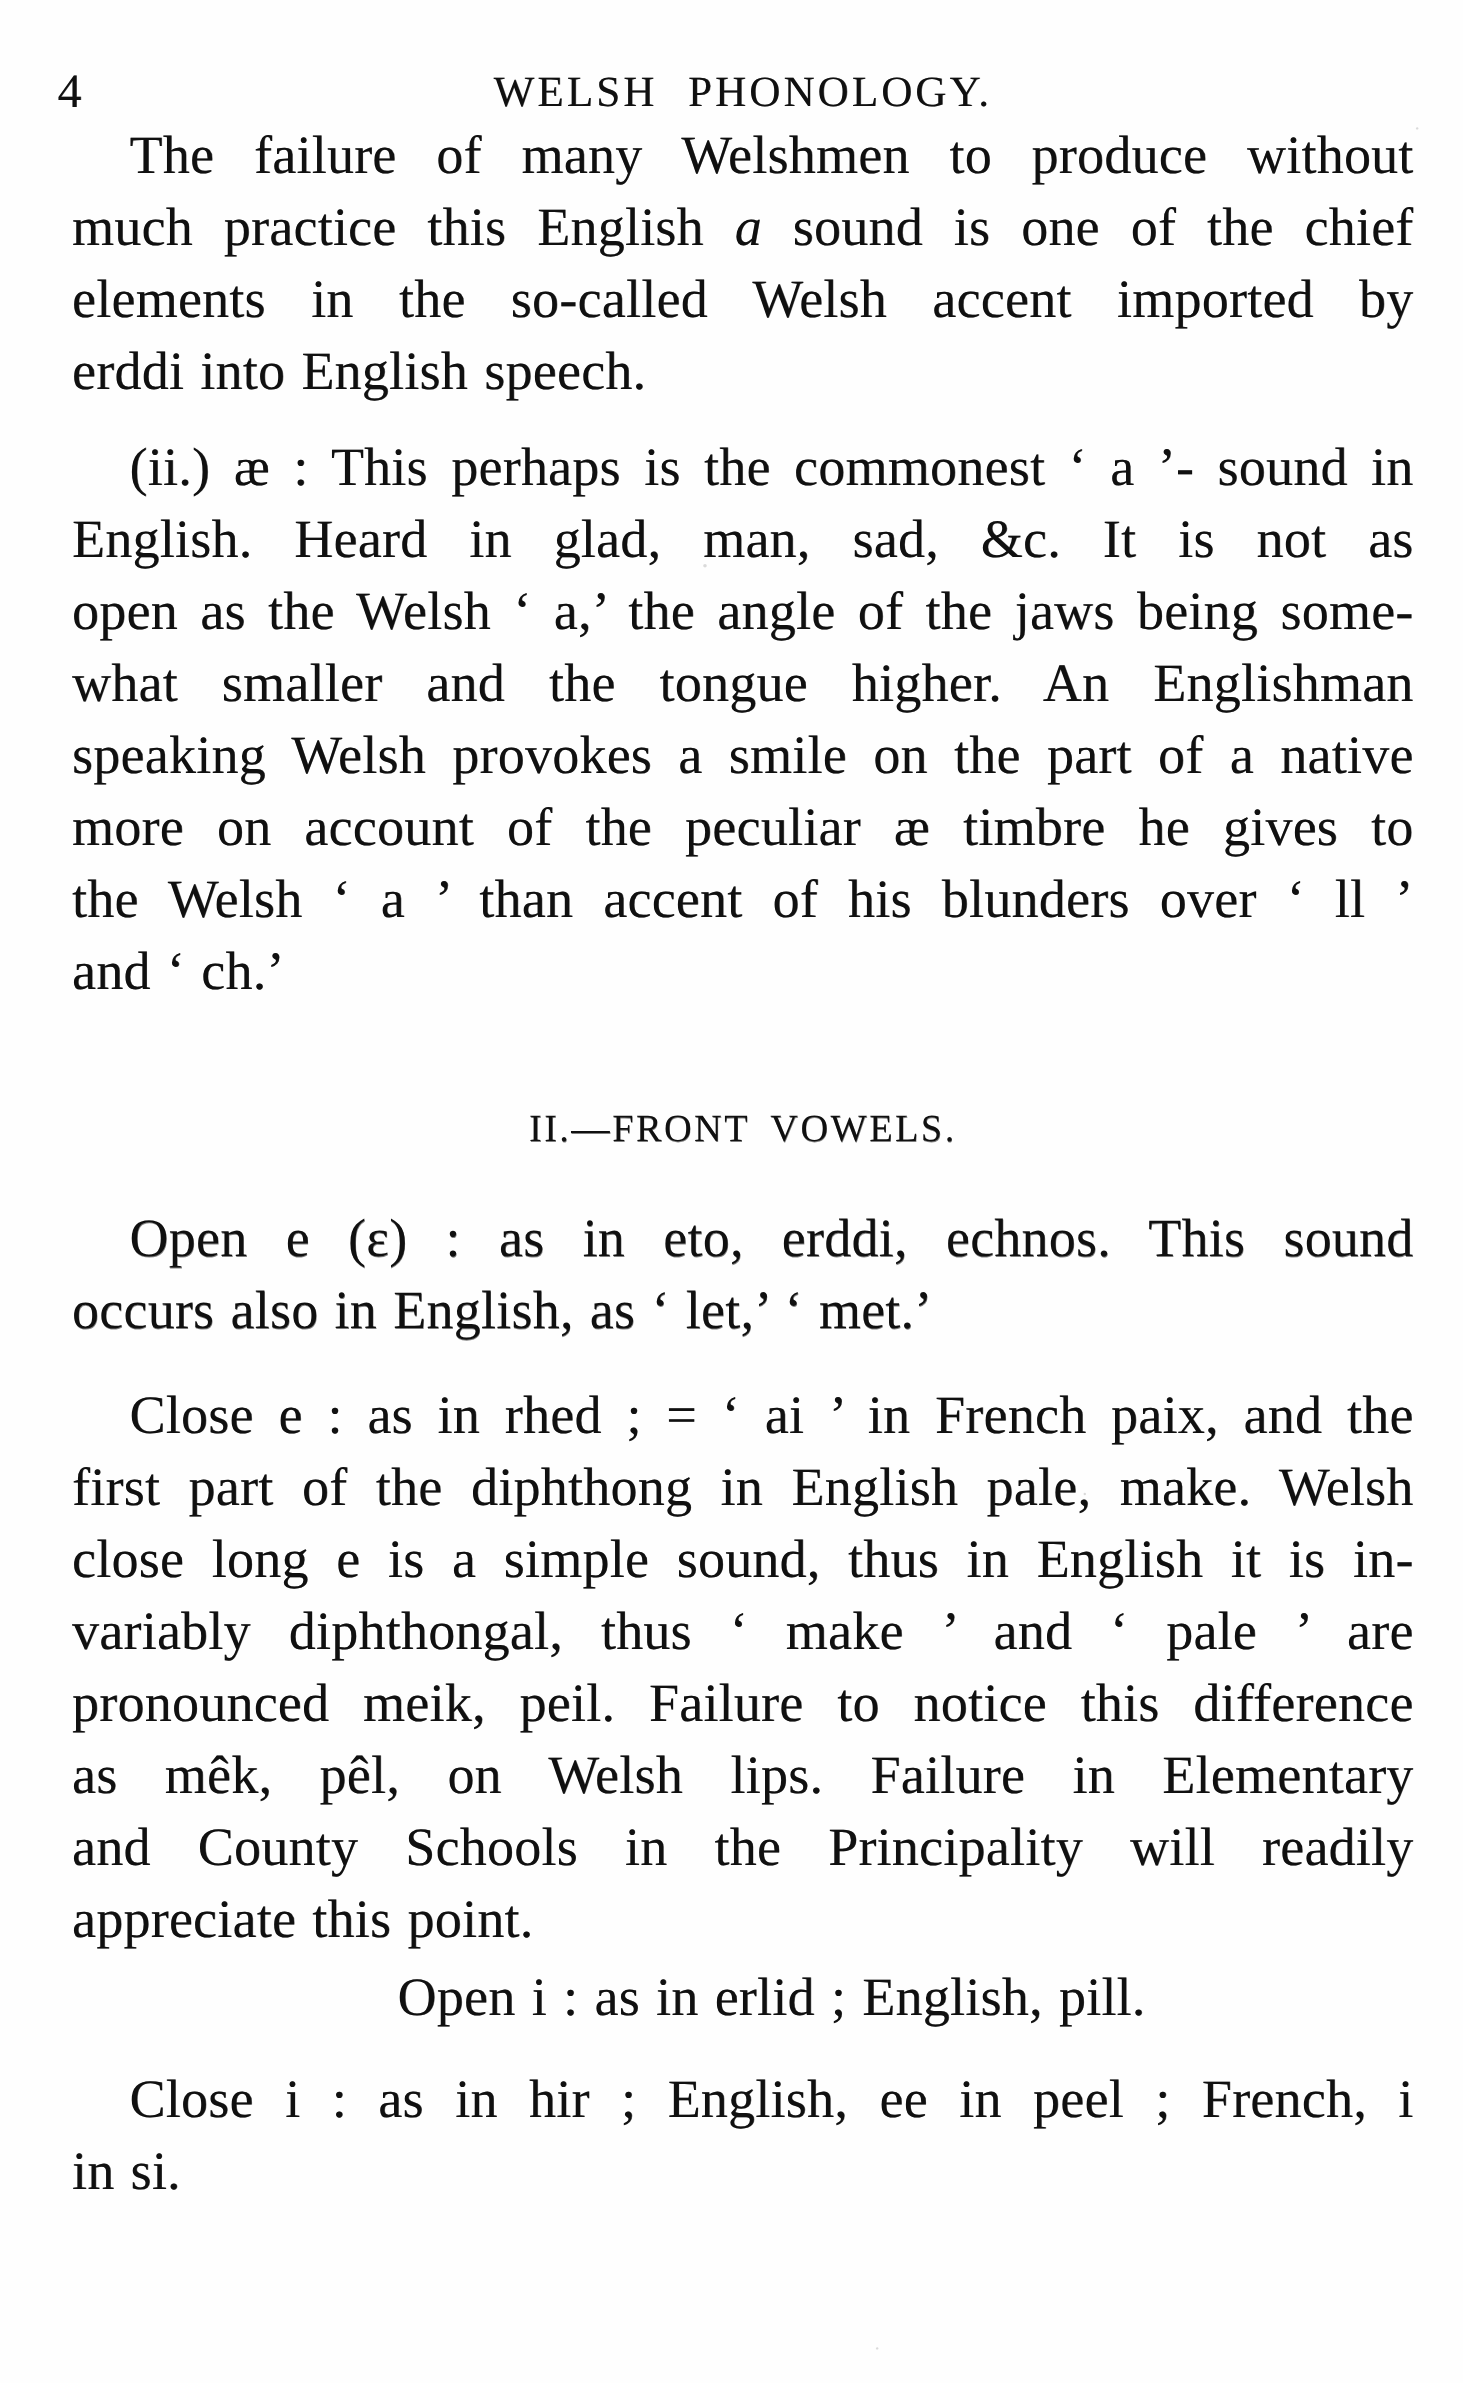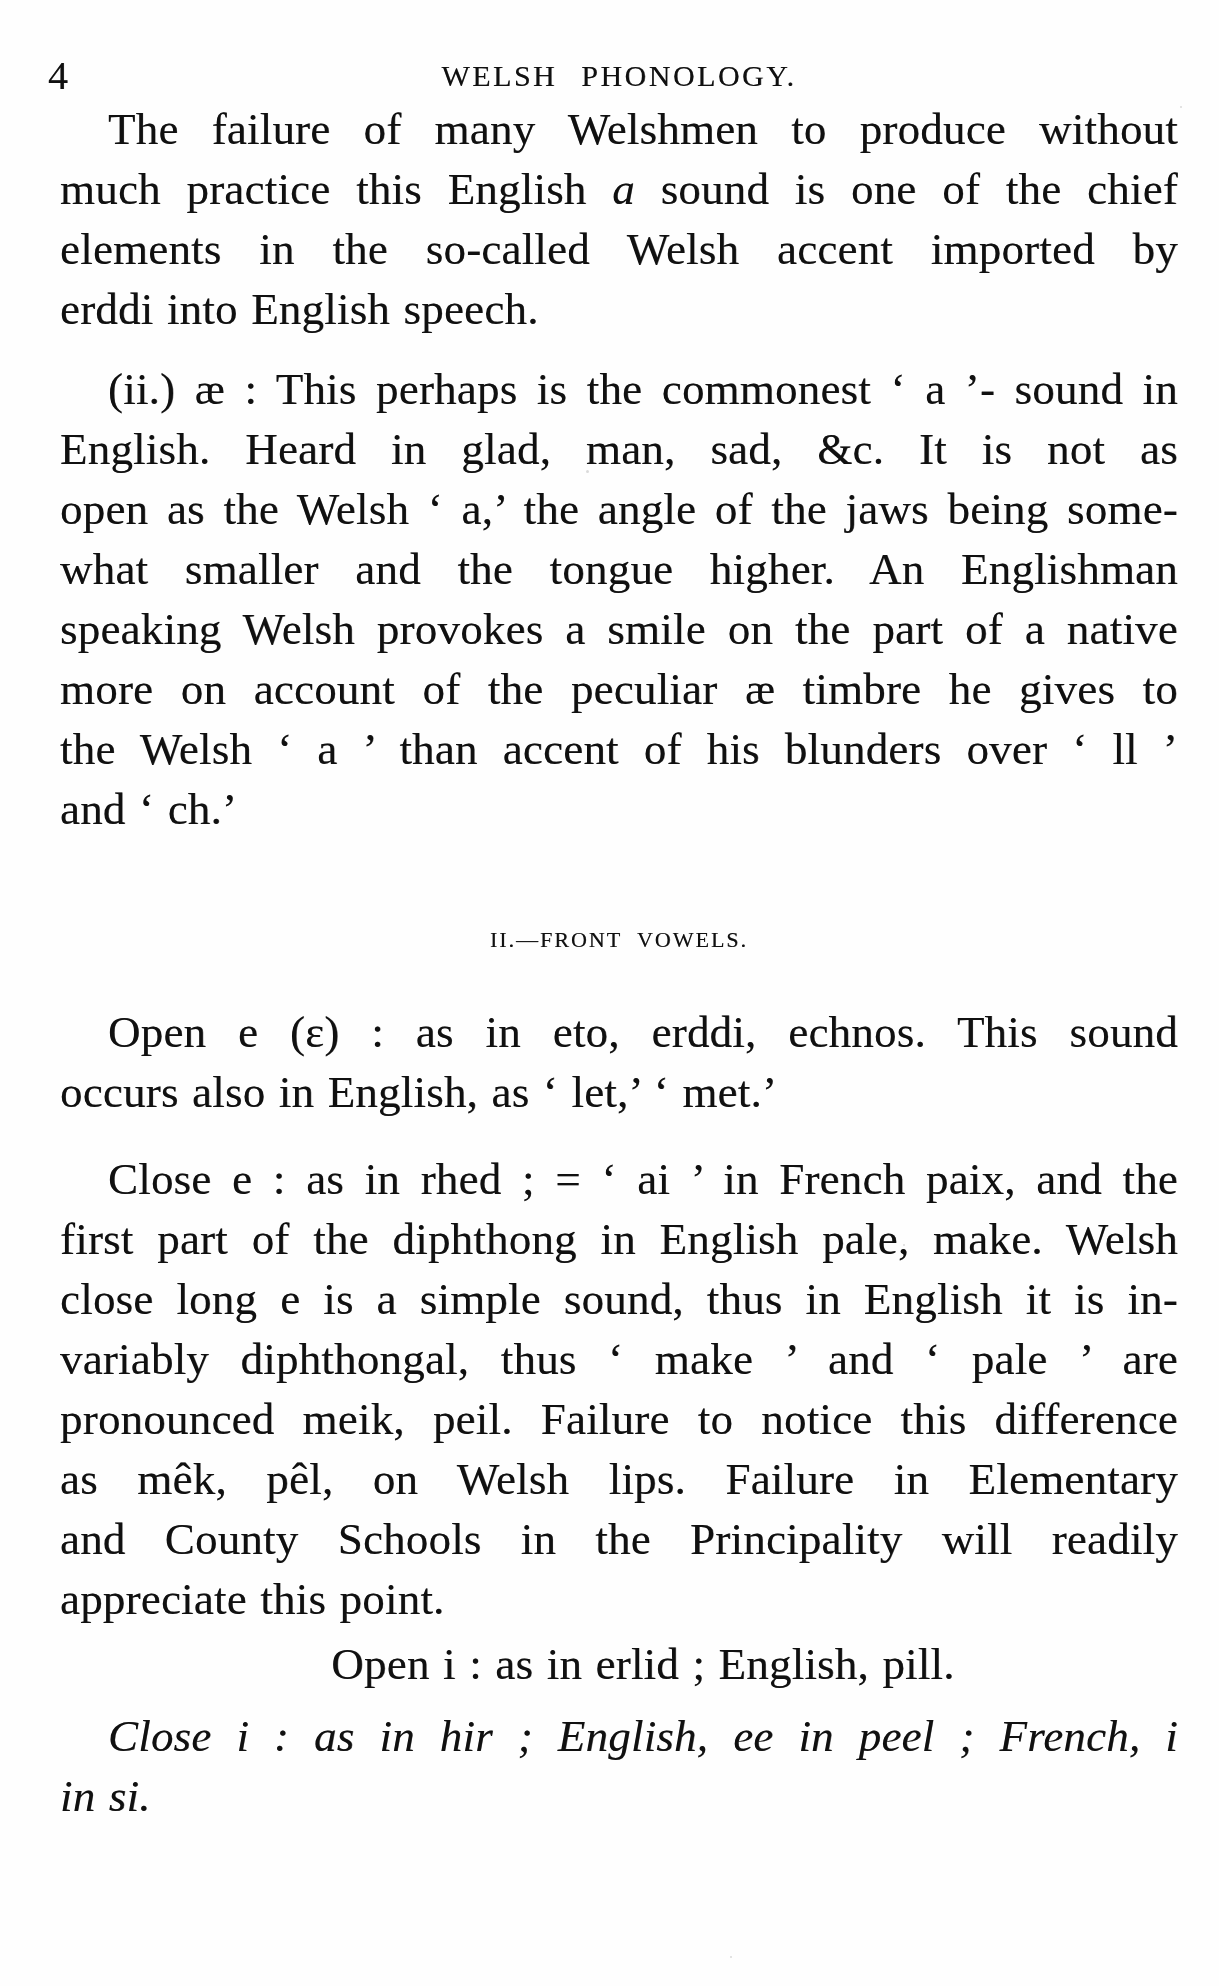--- a/index.html
+++ b/index.html
@@ -24,49 +24,49 @@
   }
   .page-num {
     position: absolute;
     left: -12px;
     top: 0;
     font-size: 40px;
     line-height: 46px;
   }
   .running-title {
     display: inline-block;
-    font-size: 30px;
+    font-size: 36px;
     line-height: 46px;
     letter-spacing: 2.5px;
     word-spacing: 14px;
   }
   .text-column {
     margin: 0 41px 0 60px; 
     font-size: 45px;
     letter-spacing: 0.2px;
     word-spacing: 2px;
   }
   .line { line-height: 60px; height: 60px; overflow: hidden; }
   .line.just { text-align: justify; text-align-last: justify; }
   .line.first { text-indent: 48px; }
   .heading {
     text-align: center;
-    font-size: 22px;
+    font-size: 32px;
     line-height: 46px;
     letter-spacing: 2px;
     word-spacing: 8px;
   }
   
   .b0 { }
   .b1 { margin-top: 20px; }
   .b2 { margin-top: 78px; }   
   .b3 { margin-top: 39px; }
   .b4 { margin-top: 27px; }
   .b5 { margin-top: 5px; text-align: center;  }
-  .b6 { margin-top: 12px; font-style: italic; }
+  .b6 { margin-top: 25px; }
   
   .speck {
     position: absolute;
     border-radius: 50%;
     background: rgba(0,0,0,0.14);
   }
   .s1 { left: 586px; top: 470px;  width: 3px; height: 3px; }
   .s2 { left: 1180px; top: 106px; width: 2px; height: 2px; }
   .s3 { left: 730px;  top: 1956px; width: 2px; height: 2px; }
   .s4 { left: 903px;  top: 1244px; width: 2px; height: 2px; }

